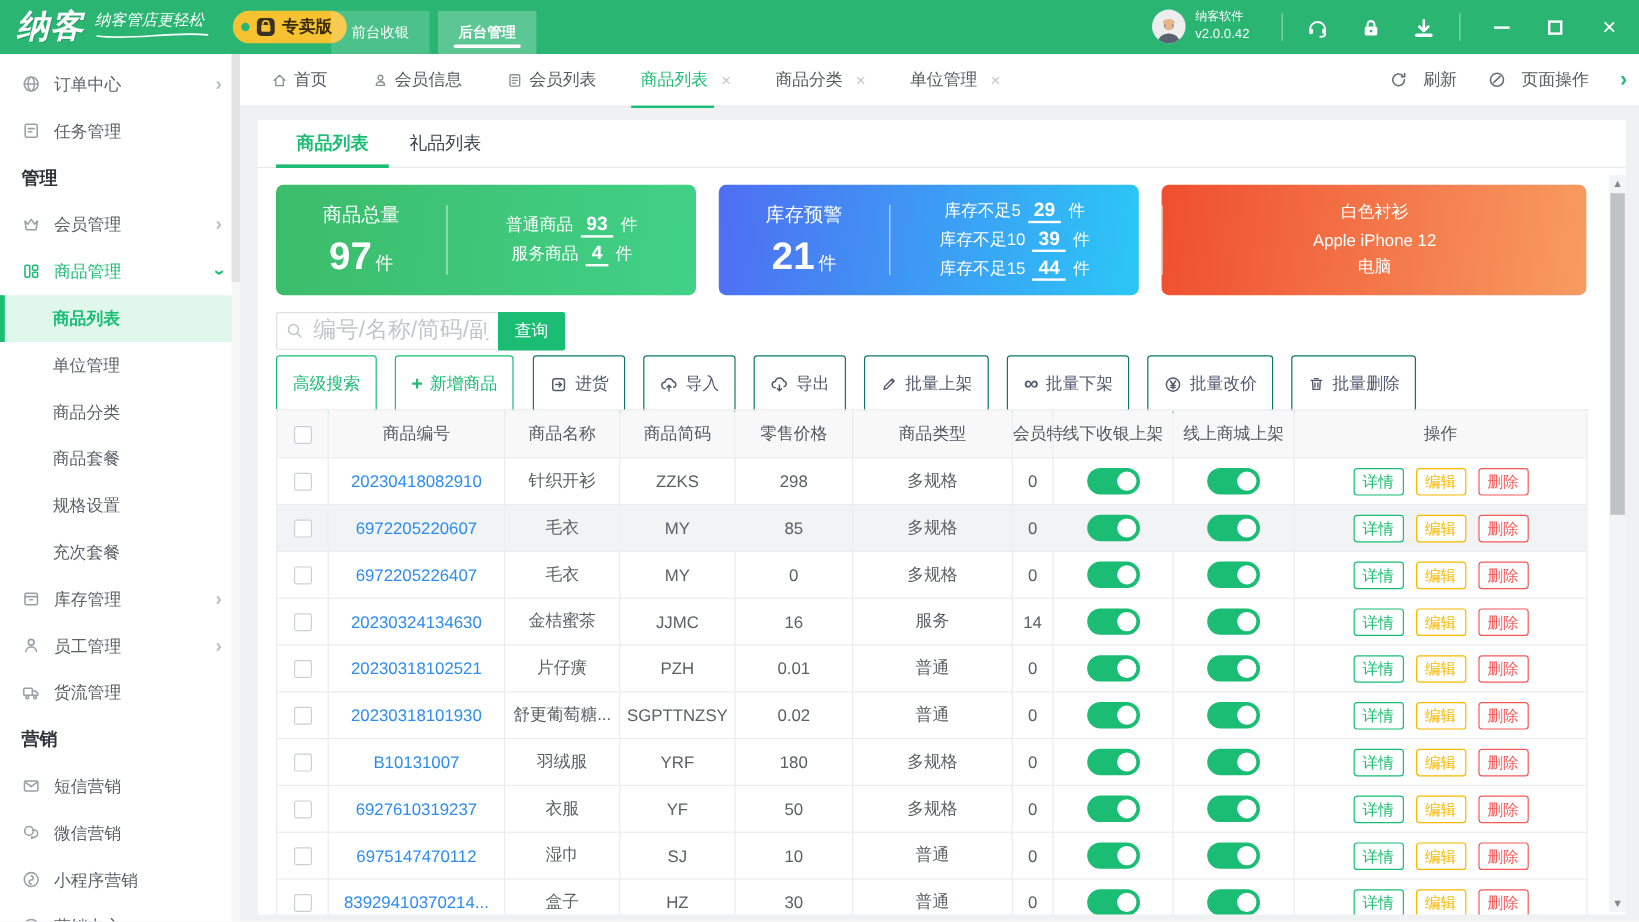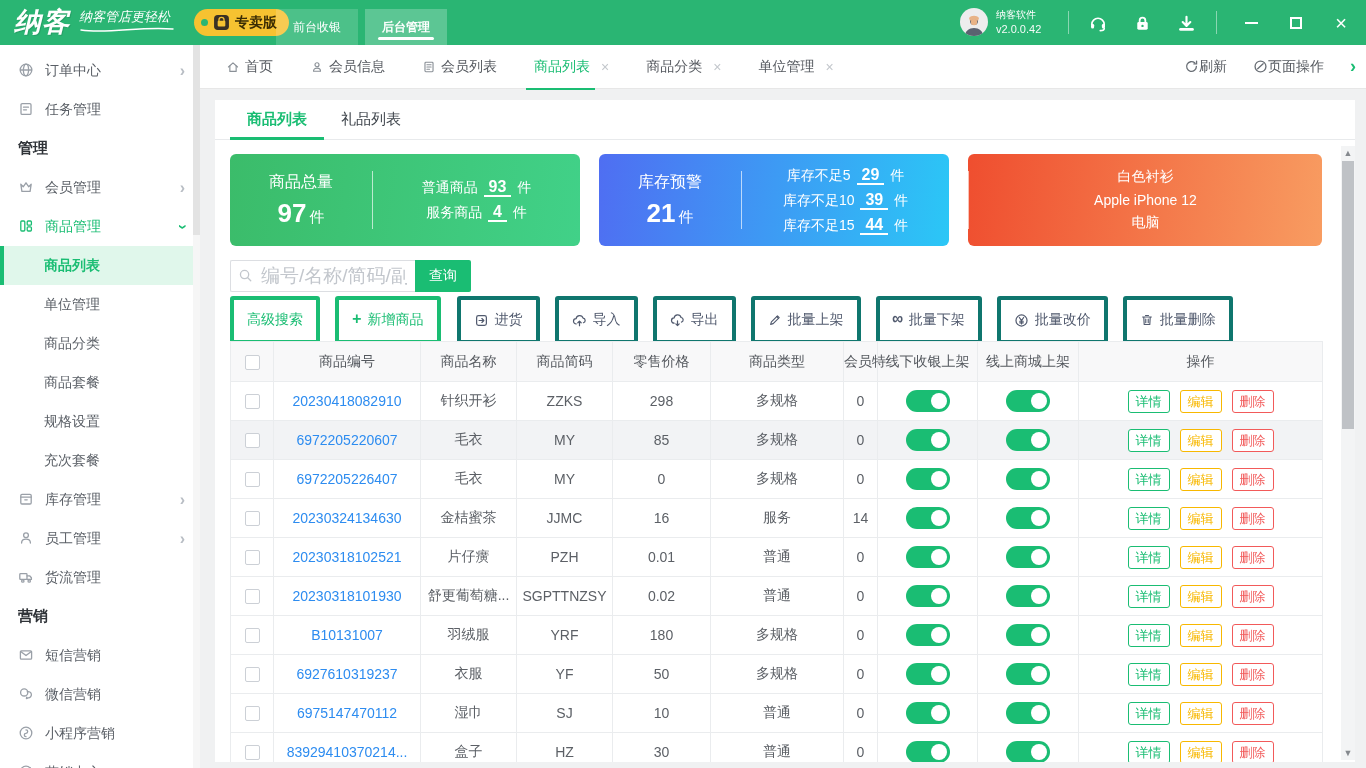--- a/index.html
+++ b/index.html
@@ -46,51 +46,51 @@
   .side-sub.selected::before{content:'';position:absolute;left:0;top:0;width:4px;height:100%;background:#1abd73}
 
   
   .tabbar{position:absolute;left:200px;top:45px;width:1166px;height:44px;background:#fff;border-bottom:1px solid #e7e7e7;display:flex;align-items:center;padding:0 10px 0 26px}
   .tb-tab{display:flex;align-items:center;gap:5px;margin-right:37px;font-size:14px;color:#55595f;height:44px;position:relative;cursor:pointer}
   .tb-tab .t-icon{color:#8a9097}
   .tb-tab.active{color:#1abd73}
   .tb-tab.active::after{content:'';position:absolute;bottom:-1px;left:-8px;right:14px;height:2px;background:#1abd73}
   .tb-close{color:#c3c7cc;font-size:14px;margin-left:6px}
   .tb-right{margin-left:auto;display:flex;align-items:center;gap:26px;color:#55595f}
-  .tb-act{display:flex;align-items:center;gap:0;cursor:pointer}
+  .tb-act{display:flex;align-items:center;gap:13px;cursor:pointer}
   .tb-act .t-icon{color:#6a6f76}
   .tb-chev{color:#1abd73;font-size:18px;font-weight:bold;cursor:pointer}
 
   
   .panel{position:absolute;left:215px;top:100px;width:1140px;height:662px;background:#fff;overflow:hidden}
   .ptabs{height:40px;border-bottom:1px solid #e8eaec;display:flex;padding-left:15px}
   .ptab{padding:0 17px;display:flex;align-items:center;font-size:15px;color:#3f454c;position:relative;cursor:pointer}
   .ptab.active{color:#1abd73;font-weight:bold}
   .ptab.active::after{content:'';position:absolute;left:0;right:0;bottom:-1px;height:3px;background:#1abd73}
 
   .cards{position:absolute;left:15px;top:54px;display:flex;gap:19px}
   .card{width:350px;height:92px;border-radius:6px;color:#fff;display:flex;align-items:center}
   .card:last-child{width:354px}
   .card-left{width:142px;text-align:center;flex:none}
   .card-title{font-size:16px}
   .card-value{font-size:15px;margin-top:5px}
-  .card-value b{font-size:26px;margin-right:3px}
+  .card-value b{font-size:32px;margin-right:3px}
   .card-div{width:1px;height:58px;background:rgba(255,255,255,.65);flex:none}
   .card-right{flex:1;display:flex;flex-direction:column;justify-content:center;gap:6px;font-size:14px;text-align:center}
   .card-row b.u{font-size:16px;border-bottom:2px solid #fff;padding:0 5px;margin:0 2px}
 
   .searchrow{position:absolute;left:15px;top:160px;display:flex;height:32px}
   .sinput{position:relative}
   .sinput input{width:185px;height:32px;border:1px solid #dcdee2;border-right:none;border-radius:2px 0 0 2px;padding:0 8px 0 30px;font-size:19px;color:#333;outline:none;font-family:inherit}
   .sinput input::placeholder{color:#c2c6cc}
   .sinput .t-icon{position:absolute;left:8px;top:8px;color:#c2c6cc}
   .sbtn{width:56px;height:32px;background:#1abd73;color:#fff;border:none;font-size:14px;border-radius:0 2px 2px 0;cursor:pointer;font-family:inherit}
 
   .toolbar{position:absolute;left:15px;top:196px;display:flex}
-  .tbtn{height:48px;padding:0 13px;border:4px solid #0f766e;border-radius:3px;background:#fff;color:#515a6e;font-size:14px;display:inline-flex;align-items:center;gap:6px;cursor:pointer;white-space:nowrap;font-family:Liberation Mono, monospace}
+  .tbtn{height:48px;padding:0 13px;border:1px solid #0f766e;border-radius:3px;background:#fff;color:#515a6e;font-size:14px;display:inline-flex;align-items:center;gap:6px;cursor:pointer;white-space:nowrap;font-family:Liberation Sans, sans-serif}
   .tbtn.green{border-color:#1abd73;color:#1abd73}
   .tbtn + .tbtn{margin-left:15px}
   .tbtn:nth-child(2){margin-right:1px}
   .tbtn .t-icon{color:inherit}
   .inf{font-size:17px;font-weight:bold;line-height:10px}
 
   table.gtable{position:absolute;left:15px;top:241px;width:1092px;border-collapse:collapse;table-layout:fixed;font-size:14px}
   .gtable th,.gtable td{border:1px solid #eaecee;height:39px;text-align:center;padding:0;color:#5c6066;overflow:hidden;white-space:nowrap}
   .gtable thead th{background:#f8f8f9;height:40px;font-weight:normal;color:#54585e}
   .gtable th.ov{overflow:visible}

